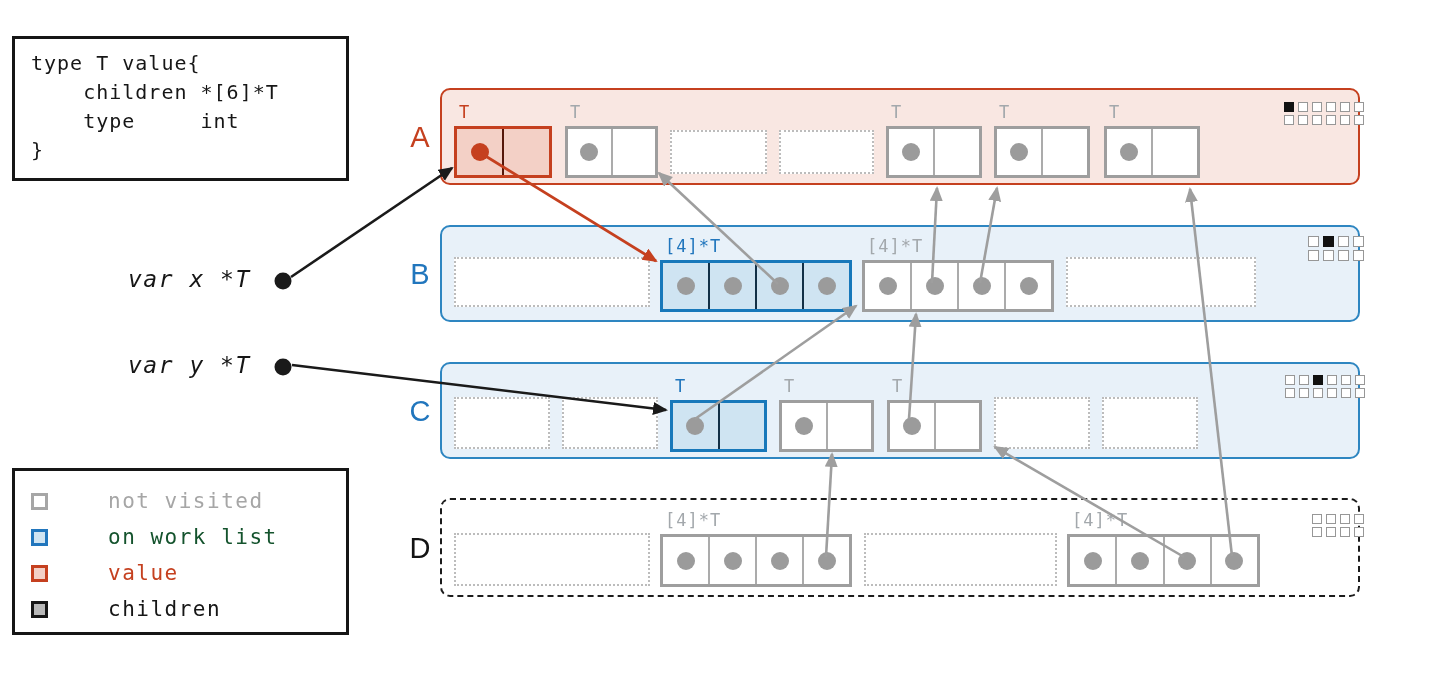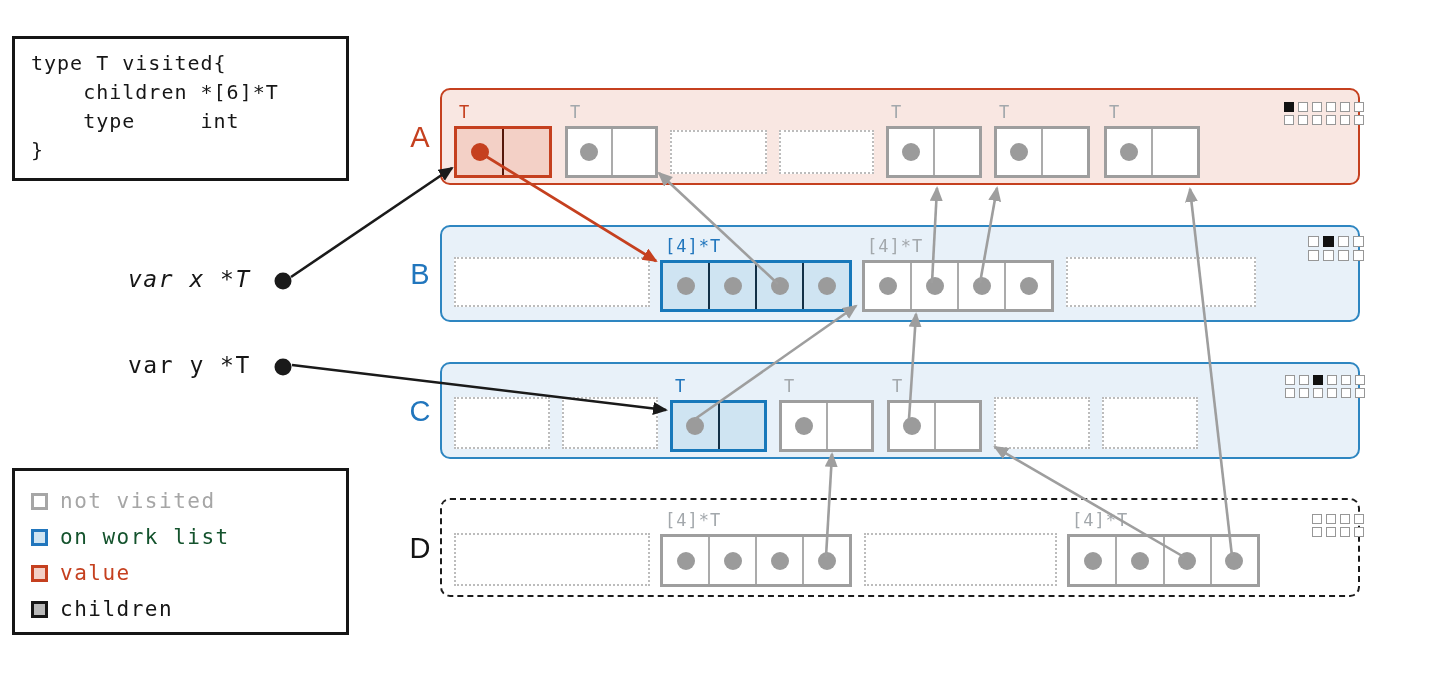--- a/index.html
+++ b/index.html
@@ -12,27 +12,27 @@
   .code-box {
     position:absolute; left:12px; top:36px; width:337px; height:145px;
     border:3px solid #161616; box-sizing:border-box;
     padding:10px 0 0 16px; background:#fff;
   }
   .code-line { font-size:20px; line-height:29px; letter-spacing:1px; white-space:pre; color:#161616; }
   .var-label {
     position:absolute; font-size:23px; letter-spacing:1.5px; color:#161616; white-space:pre;
   }
   #var-x { left:128px; top:266px;font-style:italic; }
-  #var-y { left:128px; top:352px; }
+  #var-y { left:128px; top:352px;font-style:italic; }
   .legend-box {
     position:absolute; left:12px; top:468px; width:337px; height:167px;
     border:3px solid #161616; box-sizing:border-box; background:#fff;
     padding:12px 0 0 14px;
   }
-  .legend-item { height:36px; display:flex; align-items:center; }
+  .legend-item { height:36px; display:flex; align-items:center;gap:48px; }
   .legend-swatch { width:11px; height:11px; border-width:3px; border-style:solid; margin:0 12px 0 2px; flex:none; }
   .legend-text { font-size:21px; letter-spacing:1.5px; }
 
   
   .span-row { position:absolute; box-sizing:border-box; border-radius:10px; border:2px solid; }
   .theme-red    { border-color:var(--red);  background:var(--red-span-fill); }
   .theme-blue   { border-color:var(--blue-span-border); background:var(--blue-span-fill); }
   .theme-dashed { border-color:#1b1b1b; background:#ffffff; border-style:dashed; border-width:2.5px; }
   .row-label {
     position:absolute; left:-38px; top:50%; transform:translateY(-50%);
@@ -59,21 +59,21 @@
   .bmc.on { background:#111; border-color:#111; }
 
   
   #overlay { position:absolute; left:0; top:0; pointer-events:none; }
 </style>
 </head>
 <body>
 
 <div id="stage">
   <div class="code-box" id="code-box">
-      <div class="code-line">type T visited{</div>
+      <div class="code-line">type T value{</div>
       <div class="code-line">    children *[6]*T</div>
       <div class="code-line">    type     int</div>
       <div class="code-line">}</div>
     </div>
   <div class="var-label" id="var-x">var x *T</div>
   <div class="var-label" id="var-y">var y *T</div>
   <div class="legend-box" id="legend-box">
       <div class="legend-item">
         <div class="legend-swatch" style="border-color: rgb(166, 166, 166); background: rgb(255, 255, 255);"></div>
         <div class="legend-text" style="color: rgb(166, 166, 166);">not visited</div>

